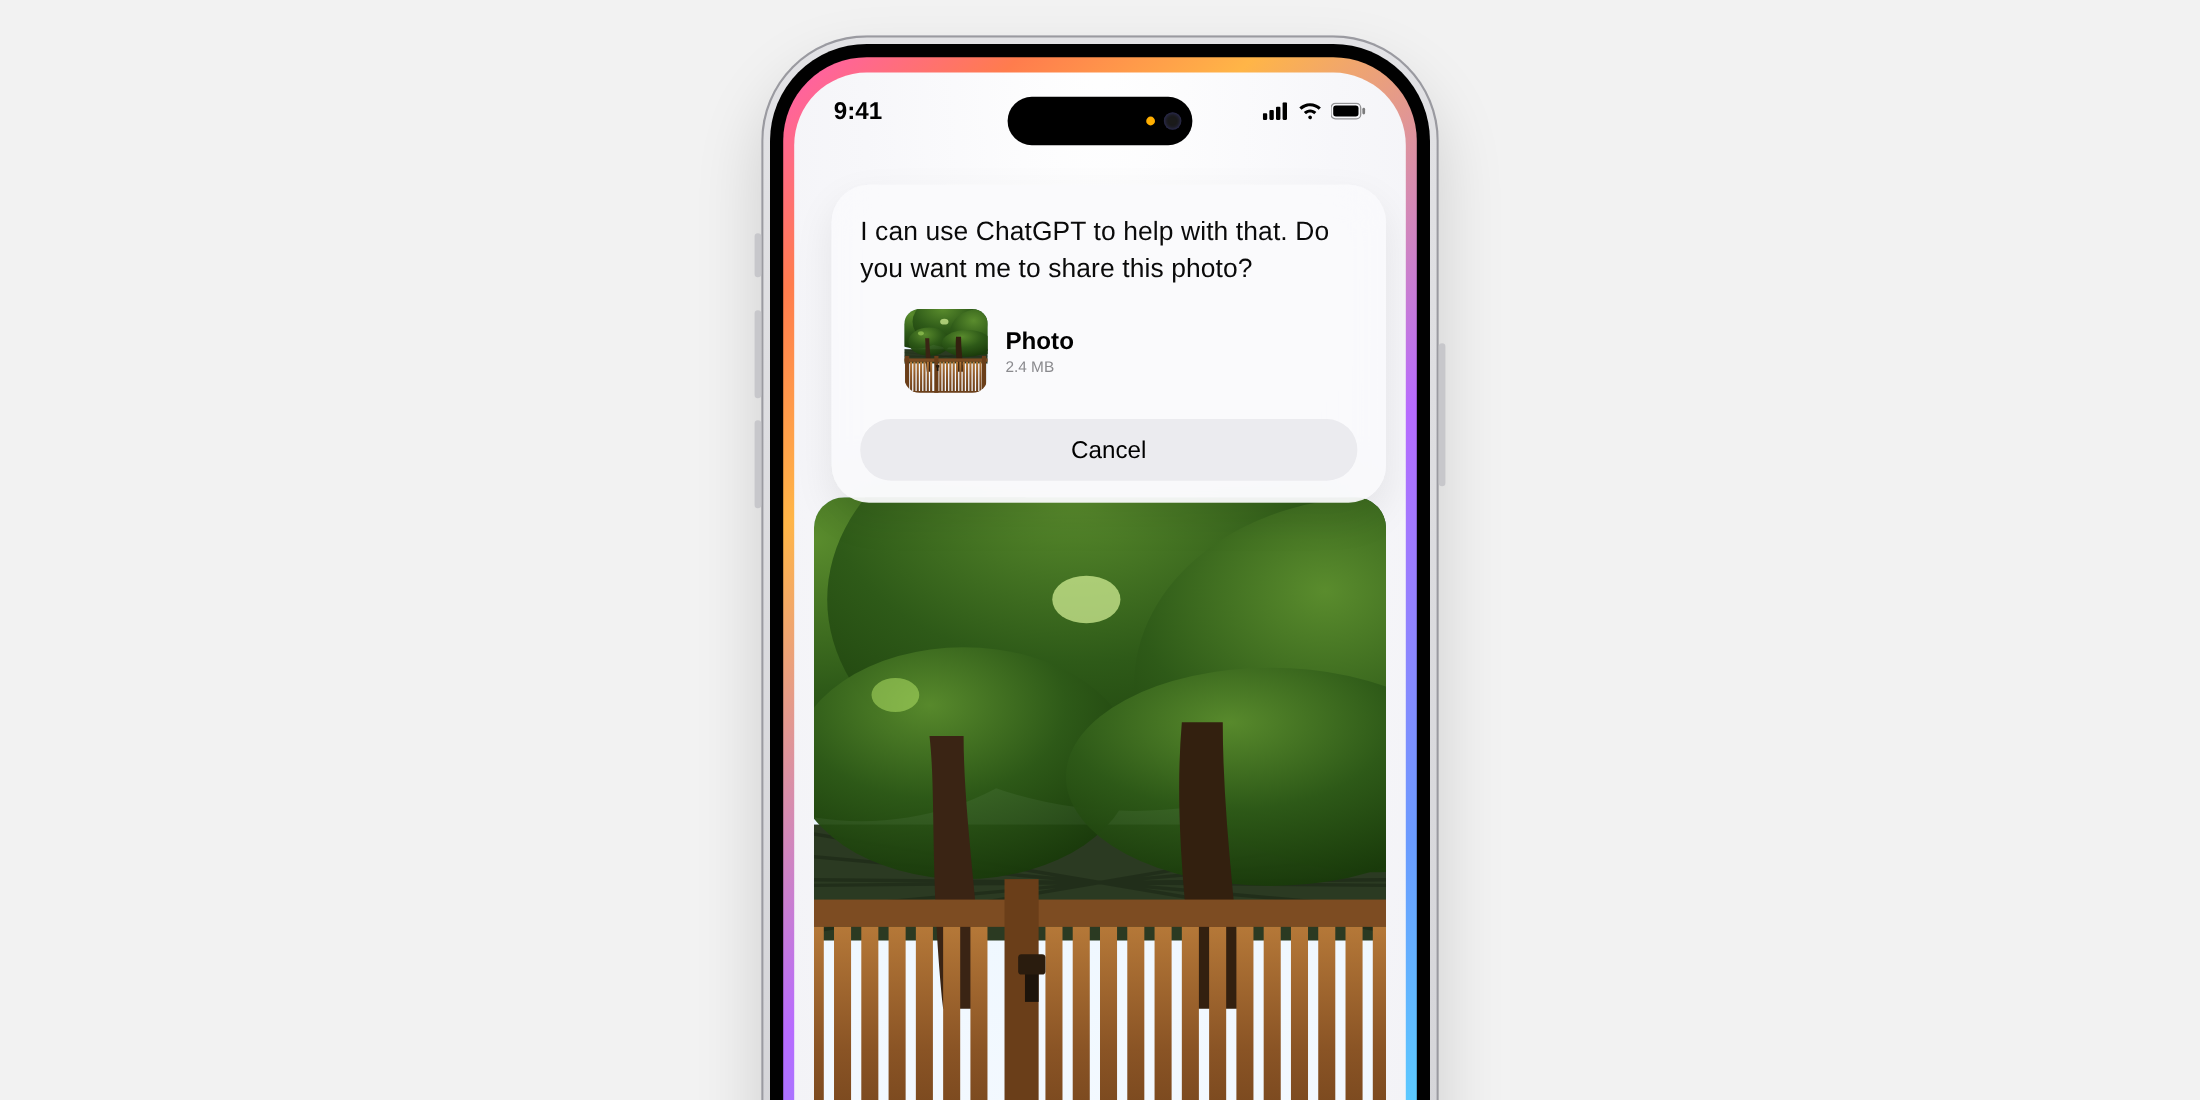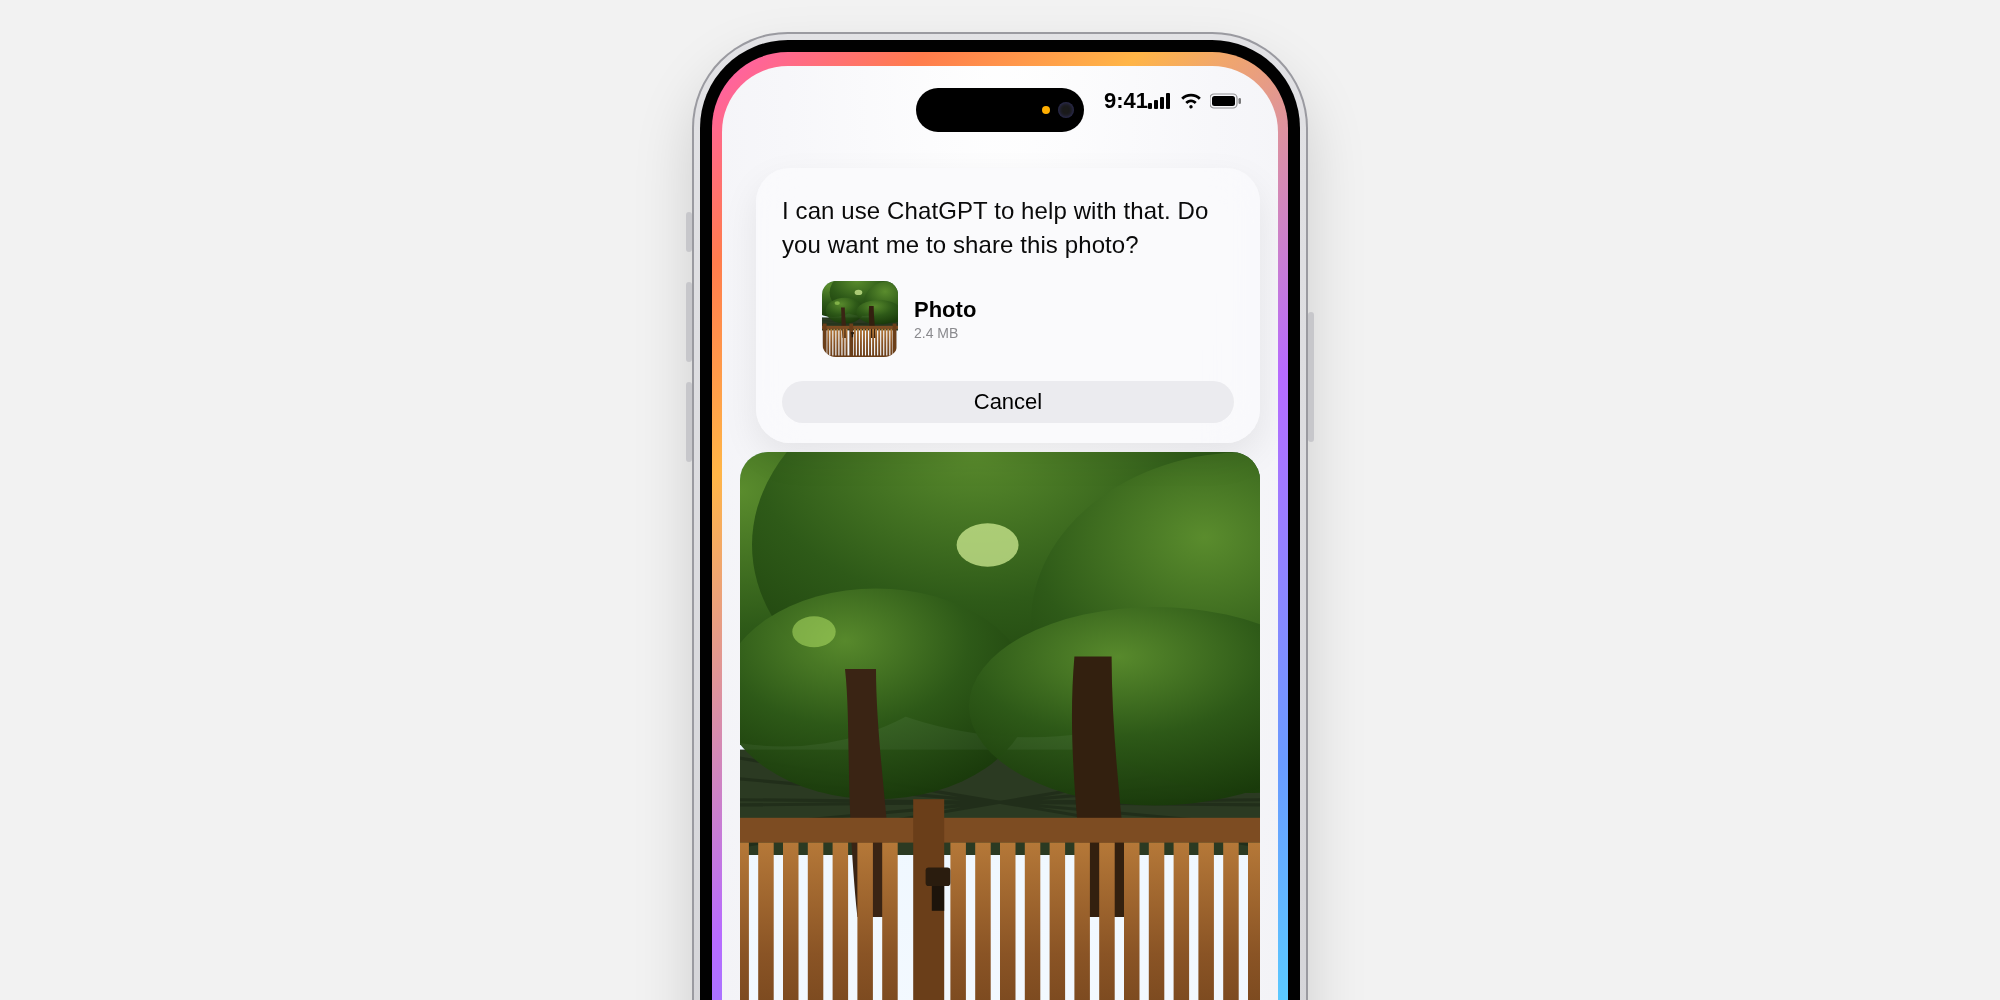--- a/index.html
+++ b/index.html
@@ -69,21 +69,21 @@
     border-radius:24px;
     display:flex;align-items:center;justify-content:flex-end;
     padding:0 10px;box-sizing:border-box;gap:8px;
     z-index:40;
   }
   .island .dot{width:8px;height:8px;border-radius:50%;background:#ffae00}
   .island .cam{width:16px;height:16px;border-radius:50%;background:#1a1a1a;
     box-shadow:inset 0 0 4px rgba(100,100,255,.4)}
   .status{
     position:absolute;inset:0 0 auto 0;height:70px;
-    display:flex;align-items:center;justify-content:flex-end;
+    display:flex;align-items:center;justify-content:space-between;
     padding:0 36px 0;box-sizing:border-box;
     font-size:22px;font-weight:600;color:#000;
     z-index:30;
   }
   .status .right{display:flex;align-items:center;gap:8px}
   
   .sig svg,.wifi svg,.batt svg{display:block}
   
   
   .card{
@@ -108,21 +108,21 @@
   .thumb{
     width:76px;height:76px;border-radius:14px;flex:none;
     overflow:hidden;position:relative;
   }
   .thumb svg{position:absolute;inset:0}
   .attach .meta{display:flex;flex-direction:column}
   .attach .name{font-size:22px;font-weight:600;color:#000}
   .attach .size{font-size:14px;font-weight:400;color:#8a8a8e;margin-top:2px}
   .btnrow{display:flex;gap:14px;margin-top:24px}
   .btn{
-    flex:1;height:42px;border-radius:30px;border:none;
+    flex:1;height:56px;border-radius:30px;border:none;
     font-size:22px;font-weight:500;cursor:pointer;
     display:flex;align-items:center;justify-content:center;
   }
   .btn.cancel{background:#ebebef;color:#000}
   .btn.share {background:#3b82f6;color:#fff;font-weight:600}
   
   
   .photo{
     position:absolute;
     left:18px;right:18px;top:386px;bottom:0;

